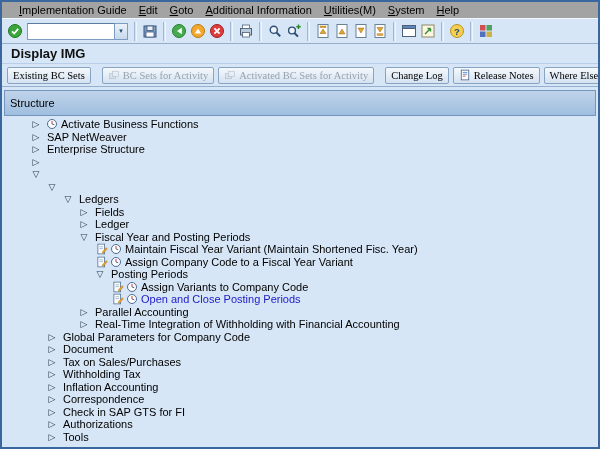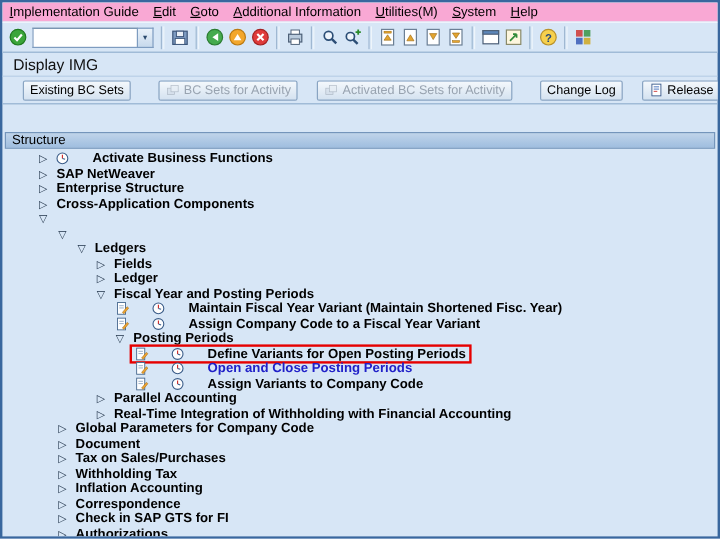--- a/index.html
+++ b/index.html
@@ -8,21 +8,21 @@
 
   .window {
     width:600px; height:449px;
     background:#d7e6f6;
     border:2px solid #39679e;
     display:flex; flex-direction:column;
     overflow:hidden;
   }
 
   
-  .menubar { height:16px; flex:none; display:flex; align-items:center; padding:0 0; background:#f9a8d4; }
+  .menubar { height:16px; flex:none; display:flex; align-items:center; padding:0 11px; background:#a3a3a3; }
   .menu-item { display:inline-block; font-size:11px; line-height:15px; color:#000; padding:0 6px; white-space:nowrap; }
   .menu-item::first-letter { text-decoration:underline; }
 
   
   .sys-toolbar {
     height:26px; flex:none; display:flex; align-items:center; gap:1px;
     padding:1px 4px; background:#d7e6f6;
     border-top:1px solid #f2f8fd; border-bottom:1px solid #93b1cf;
   }
   .tb-icon { width:18px; height:18px; flex:none; display:inline-flex; align-items:center; justify-content:center; padding:1px; }
@@ -33,44 +33,44 @@
     background:#ffffff; border:1px solid #7e9cc0; border-top-color:#5a7ca0; outline:none;
   }
   .command-dd {
     width:13px; height:17px; display:inline-flex; align-items:center; justify-content:center;
     font-size:7px; color:#2b4precision; color:#2b4a6e;
     background:linear-gradient(#eaf2fa,#c7d9ec); border:1px solid #7e9cc0; border-left:none;
   }
 
   
   .title-band { height:20px; flex:none; display:flex; align-items:center; padding:0 9px; border-bottom:1px solid #b9cfe7; }
-  .page-title { font-size:13px; font-weight:normal; color:#101010; }
+  .page-title { font-size:13px; font-weight:bold; color:#101010; }
 
   
   .app-toolbar { height:23px; flex:none; display:flex; align-items:center; gap:4px; padding:0 5px; border-bottom:1px solid #93b1cf; }
   .sap-btn {
     display:inline-flex; align-items:center; gap:3px; height:17px; padding:0 5px;
-    font-family:Liberation Sans, sans-serif; font-size:10.5px; color:#000; white-space:nowrap;
-    background:linear-gradient(#f4f8fc,#d4e2f0); border:1px solid #89a4c2; border-radius:2px;margin-left:12px;
+    font-family:Liberation Serif, serif; font-size:10.5px; color:#000; white-space:nowrap;
+    background:linear-gradient(#f4f8fc,#d4e2f0); border:1px solid #89a4c2; border-radius:2px;
   }
   .sap-btn.disabled { color:#98a3b0; }
   .sap-btn.disabled .btn-icon { opacity:0.55; }
   .btn-icon { width:12px; height:12px; flex:none; display:inline-flex; }
 
   
   .content { flex:1; display:flex; flex-direction:column; padding:3px 2px 0 2px; overflow:hidden; }
   .structure-header {
-    height:14px; flex:none; display:flex; align-items:center; padding:0 5px;
+    height:14px; flex:none; display:flex; align-items:center; padding:12px 5px;
     font-size:11px; color:#000;
-    background:linear-gradient(#c0d4ea,#9fbedf); border:1px solid #7495bb;margin-top:20px;
+    background:linear-gradient(#c0d4ea,#9fbedf); border:1px solid #7495bb;
   }
   .tree { flex:1; overflow:hidden; padding-top:2px; }
   .tree-row { height:12.5px; display:flex; align-items:center; font-size:11px; line-height:12px; white-space:nowrap; color:#000; }
   .expander { display:inline-block; width:12px; margin-right:2px; flex:none; font-size:9px; line-height:12px; text-align:center; color:#1c2f45; }
-  .row-content { display:inline-flex; align-items:center; gap:18px; padding:0 2px;font-weight:bold; }
+  .row-content { display:inline-flex; align-items:center; gap:2px; padding:0 2px; }
   .row-content.highlighted { outline:2px solid #e60000; outline-offset:0px; }
   .tree-icon { width:12px; height:12px; flex:none; display:inline-flex; }
   .tree-label { padding:0 1px; }
 </style>
 </head>
 <body>
 
 <div class="window">
   <div class="menubar">
       <div class="menu-item">Implementation Guide</div>
@@ -267,23 +267,20 @@
           </span>
         </div>
         <div class="tree-row" style="padding-left: 26px;">
           <span class="expander">▷</span>
           <span class="row-content">
             <span class="tree-label">Enterprise Structure</span>
           </span>
         </div>
         <div class="tree-row" style="padding-left: 26px;">
           <span class="expander">▷</span>
-          <span class="row-content">
-            <span class="tree-label">Cross-Application Components</span>
-          </span>
         </div>
         <div class="tree-row" style="padding-left: 26px;">
           <span class="expander">▽</span>
         </div>
         <div class="tree-row" style="padding-left: 42px;">
           <span class="expander">▽</span>
         </div>
         <div class="tree-row" style="padding-left: 58px;">
           <span class="expander">▽</span>
           <span class="row-content">
@@ -348,37 +345,37 @@
             <span class="tree-label">Assign Company Code to a Fiscal Year Variant</span>
           </span>
         </div>
         <div class="tree-row" style="padding-left: 90px;">
           <span class="expander">▽</span>
           <span class="row-content">
             <span class="tree-label">Posting Periods</span>
           </span>
         </div>
         <div class="tree-row" style="padding-left: 106px;">
-          <span class="row-content highlighted" style="outline-color: rgb(230, 0, 0);">
+          <span class="row-content">
             <span class="tree-icon">
               <svg viewBox="0 0 16 16" width="100%" height="100%">
                 <rect x="2.5" y="1.5" width="9" height="13" fill="#ffffff" stroke="#46688e"></rect>
                 <line x1="4.5" y1="5" x2="9.5" y2="5" stroke="#8fa8c4"></line>
                 <line x1="4.5" y1="7.5" x2="9.5" y2="7.5" stroke="#8fa8c4"></line>
                 <path d="M8 12.5 L13.2 6.2 L15 7.6 L9.8 13.9 Z" fill="#f0a430" stroke="#a06a10" stroke-width="0.6"></path>
               </svg>
             </span>
             <span class="tree-icon">
               <svg viewBox="0 0 16 16" width="100%" height="100%">
                 <circle cx="8" cy="8" r="6" fill="#fefefe" stroke="#3a5c88" stroke-width="1.2"></circle>
                 <line x1="8" y1="8" x2="8" y2="4" stroke="#cc2222" stroke-width="1.2"></line>
                 <line x1="8" y1="8" x2="11" y2="9" stroke="#3a5c88" stroke-width="1.2"></line>
               </svg>
             </span>
-            <span class="tree-label">Define Variants for Open Posting Periods</span>
+            <span class="tree-label">Assign Variants to Company Code</span>
           </span>
         </div>
         <div class="tree-row" style="padding-left: 106px;">
           <span class="row-content">
             <span class="tree-icon">
               <svg viewBox="0 0 16 16" width="100%" height="100%">
                 <rect x="2.5" y="1.5" width="9" height="13" fill="#ffffff" stroke="#46688e"></rect>
                 <line x1="4.5" y1="5" x2="9.5" y2="5" stroke="#8fa8c4"></line>
                 <line x1="4.5" y1="7.5" x2="9.5" y2="7.5" stroke="#8fa8c4"></line>
                 <path d="M8 12.5 L13.2 6.2 L15 7.6 L9.8 13.9 Z" fill="#f0a430" stroke="#a06a10" stroke-width="0.6"></path>
@@ -387,40 +384,20 @@
             <span class="tree-icon">
               <svg viewBox="0 0 16 16" width="100%" height="100%">
                 <circle cx="8" cy="8" r="6" fill="#fefefe" stroke="#3a5c88" stroke-width="1.2"></circle>
                 <line x1="8" y1="8" x2="8" y2="4" stroke="#cc2222" stroke-width="1.2"></line>
                 <line x1="8" y1="8" x2="11" y2="9" stroke="#3a5c88" stroke-width="1.2"></line>
               </svg>
             </span>
             <span class="tree-label" style="color: rgb(33, 33, 200);">Open and Close Posting Periods</span>
           </span>
         </div>
-        <div class="tree-row" style="padding-left: 106px;">
-          <span class="row-content">
-            <span class="tree-icon">
-              <svg viewBox="0 0 16 16" width="100%" height="100%">
-                <rect x="2.5" y="1.5" width="9" height="13" fill="#ffffff" stroke="#46688e"></rect>
-                <line x1="4.5" y1="5" x2="9.5" y2="5" stroke="#8fa8c4"></line>
-                <line x1="4.5" y1="7.5" x2="9.5" y2="7.5" stroke="#8fa8c4"></line>
-                <path d="M8 12.5 L13.2 6.2 L15 7.6 L9.8 13.9 Z" fill="#f0a430" stroke="#a06a10" stroke-width="0.6"></path>
-              </svg>
-            </span>
-            <span class="tree-icon">
-              <svg viewBox="0 0 16 16" width="100%" height="100%">
-                <circle cx="8" cy="8" r="6" fill="#fefefe" stroke="#3a5c88" stroke-width="1.2"></circle>
-                <line x1="8" y1="8" x2="8" y2="4" stroke="#cc2222" stroke-width="1.2"></line>
-                <line x1="8" y1="8" x2="11" y2="9" stroke="#3a5c88" stroke-width="1.2"></line>
-              </svg>
-            </span>
-            <span class="tree-label">Assign Variants to Company Code</span>
-          </span>
-        </div>
         <div class="tree-row" style="padding-left: 74px;">
           <span class="expander">▷</span>
           <span class="row-content">
             <span class="tree-label">Parallel Accounting</span>
           </span>
         </div>
         <div class="tree-row" style="padding-left: 74px;">
           <span class="expander">▷</span>
           <span class="row-content">
             <span class="tree-label">Real-Time Integration of Withholding with Financial Accounting</span>

